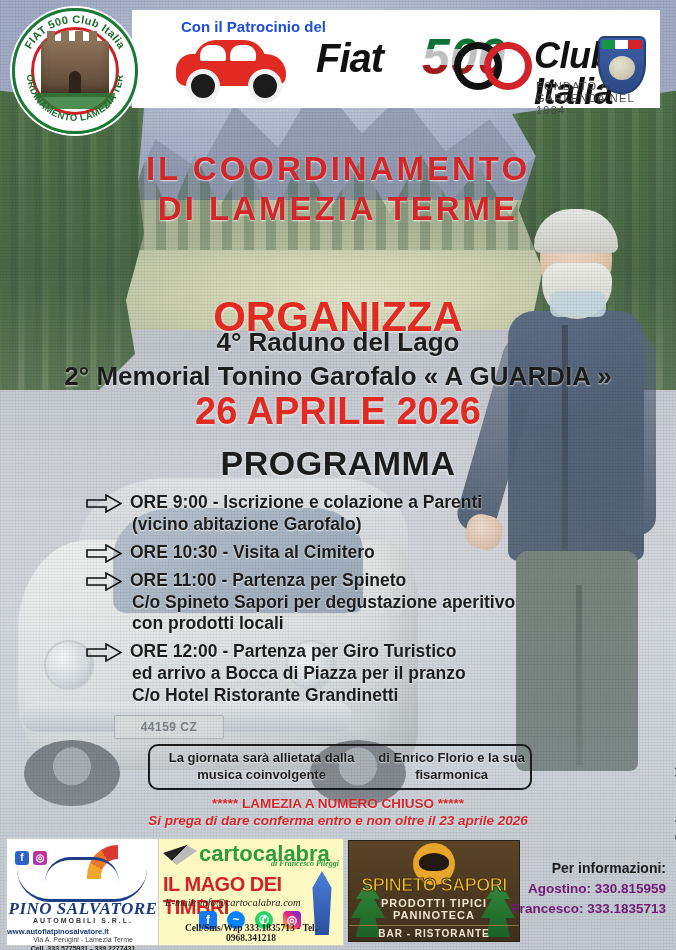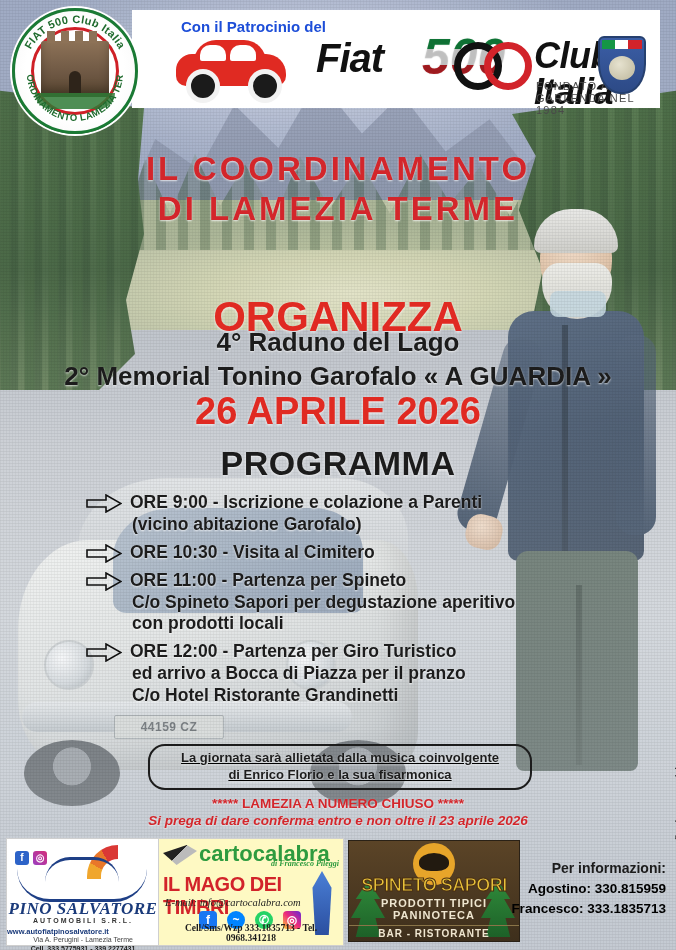--- a/index.html
+++ b/index.html
@@ -288,24 +288,23 @@
   .prog-lines{margin-left:44px;}
   .prog-line{
     font:700 17.5px/1.25 "Liberation Sans",sans-serif;color:#1c1c1c;
     text-shadow:0 1px 2px rgba(255,255,255,.75);white-space:nowrap;
   }
   .prog-line.ind{margin-left:2px;}
 
   
   .musicbox{
     position:absolute;left:148px;top:744px;width:380px;height:42px;
-    border:2px solid #1c1c1c;border-radius:17px;
-    display:flex;align-items:center;justify-content:center;flex-direction:column;
+    border:2px solid #1c1c1c;border-radius:10px;
+    display:flex;align-items:center;justify-content:center;flex-direction:row;
     background:rgba(255,255,255,.04);
-    text-decoration:underline;
   }
   .musicbox div{
     font:700 13px/1.3 "Liberation Sans",sans-serif;color:#1c1c1c;text-align:center;
     text-shadow:0 1px 2px rgba(255,255,255,.7);
   }
   .closed{
     position:absolute;top:795px;width:676px;text-align:center;
     font:900 13.5px/1.35 "Liberation Sans",sans-serif;color:#d3262b;
     text-shadow:0 1px 2px rgba(255,255,255,.7);
   }
@@ -401,21 +400,21 @@
   .sp-l2{position:absolute;left:0;right:0;top:56px;text-align:center;
     font:700 11px "Liberation Sans",sans-serif;color:#efe6d0;letter-spacing:1px;}
   .sp-l3{position:absolute;left:0;right:0;top:68px;text-align:center;
     font:700 11px "Liberation Sans",sans-serif;color:#efe6d0;letter-spacing:1px;}
   .sp-l4{position:absolute;left:0;right:0;top:84px;text-align:center;
     font:700 10px "Liberation Sans",sans-serif;color:#efe6d0;letter-spacing:1px;
     border-top:1px solid #8a7448;padding-top:2px;}
 
   .info-block{position:absolute;right:10px;top:858px;width:180px;text-align:right;}
   .info-block .ttl{font:700 14px/1.5 "Liberation Sans",sans-serif;color:#1c1c1c;}
-  .info-block .ln{font:700 13.5px/1.45 "Liberation Sans",sans-serif;color:#000000;}
+  .info-block .ln{font:700 13.5px/1.45 "Liberation Sans",sans-serif;color:#701a75;}
 </style>
 </head>
 <body>
 
 <div id="poster">
 
   <div class="bg-sky"></div>
   <div class="bg-mountain"></div>
   <div class="bg-field"></div>
   <div class="treeline"></div>

